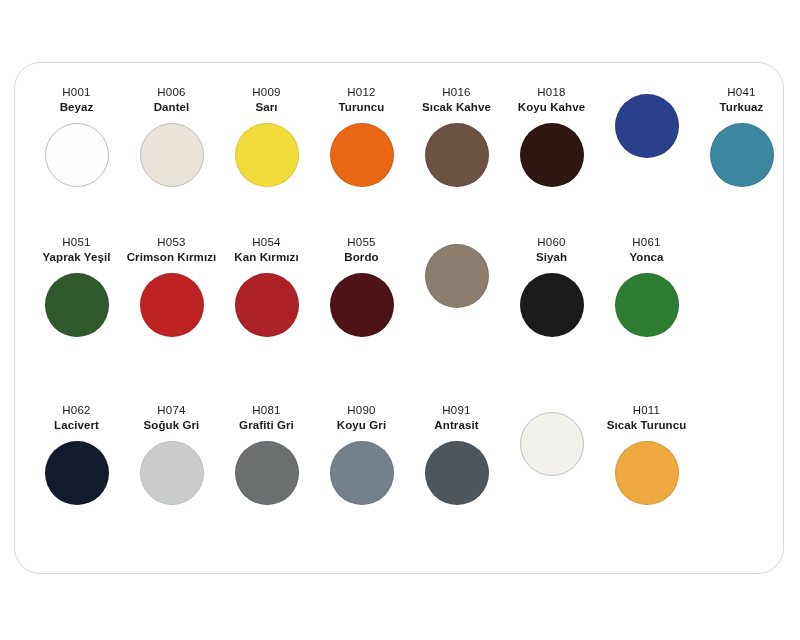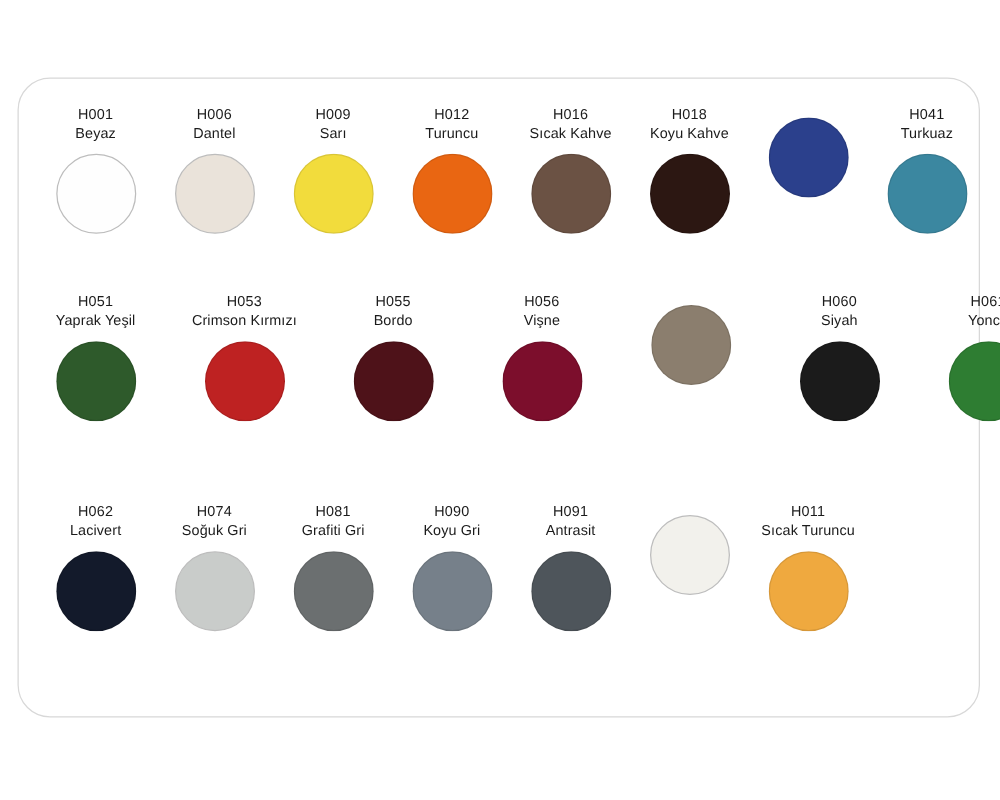--- a/index.html
+++ b/index.html
@@ -39,21 +39,21 @@
     position: absolute;
     left: 14px;
     width: 742px;
     height: 150px;
     display: flex;
     flex-direction: row;
     justify-content: flex-start;
     align-items: flex-start;
   }
   .swatch-row.row-0 { top: 22px; }
-  .swatch-row.row-1 { top: 172px; gap: 24px; }
+  .swatch-row.row-1 { top: 172px; }
   .swatch-row.row-2 { top: 340px; }
 
   .swatch-cell {
     width: 95px;
     flex: 0 0 95px;
     display: flex;
     flex-direction: column;
     align-items: center;
   }
 
@@ -68,20 +68,21 @@
     display: block;
     font-size: 11.5px;
     letter-spacing: 0.2px;
     white-space: nowrap;
   }
   .swatch-name {
     display: block;
     font-size: 11.5px;
     letter-spacing: 0.1px;
     white-space: nowrap;
+    font-weight: bold;
   }
 
   .swatch-dot {
     margin-top: 9px;
     width: 64px;
     height: 64px;
     border-radius: 50%;
     background: #cccccc;
     border: 1px solid rgba(0,0,0,0.10);
     box-sizing: border-box;
@@ -159,31 +160,31 @@
         </div>
         <div class="swatch-cell">
           <div class="swatch-labels">
             <span class="swatch-code">H053</span>
             <span class="swatch-name">Crimson Kırmızı</span>
           </div>
           <div class="swatch-dot" style="background: rgb(190, 34, 34);"></div>
         </div>
         <div class="swatch-cell">
           <div class="swatch-labels">
+            <span class="swatch-code">H054</span>
+            <span class="swatch-name">Kan Kırmızı</span>
+          </div>
+          <div class="swatch-dot" style="background: rgb(174, 33, 39);"></div>
+        </div>
+        <div class="swatch-cell">
+          <div class="swatch-labels">
             <span class="swatch-code">H055</span>
             <span class="swatch-name">Bordo</span>
           </div>
           <div class="swatch-dot" style="background: rgb(78, 18, 25);"></div>
-        </div>
-        <div class="swatch-cell">
-          <div class="swatch-labels">
-            <span class="swatch-code">H056</span>
-            <span class="swatch-name">Vişne</span>
-          </div>
-          <div class="swatch-dot" style="background: rgb(124, 14, 44);"></div>
         </div>
         <div class="swatch-cell">
           <div class="swatch-dot" style="background: rgb(139, 126, 110);"></div>
         </div>
         <div class="swatch-cell">
           <div class="swatch-labels">
             <span class="swatch-code">H060</span>
             <span class="swatch-name">Siyah</span>
           </div>
           <div class="swatch-dot" style="background: rgb(27, 27, 27);"></div>

